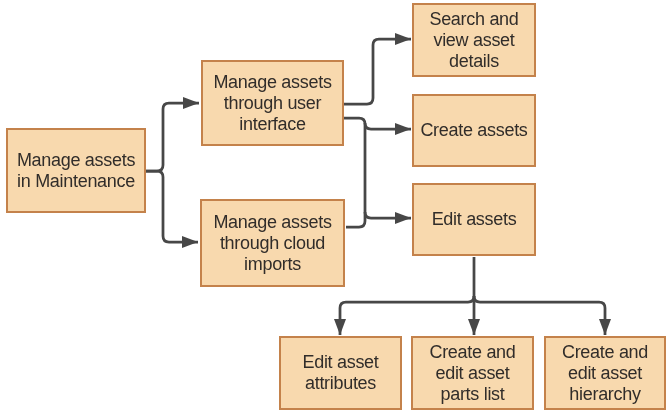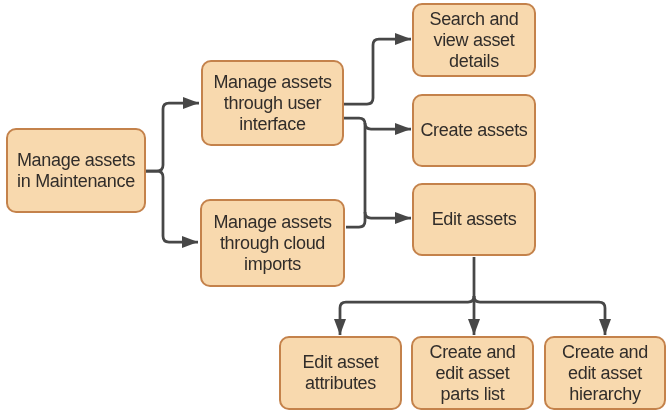--- a/index.html
+++ b/index.html
@@ -17,21 +17,21 @@
     fill:none;
     stroke-linejoin:round;
     stroke-linecap:butt;
   }
   .arrow-fill{fill:var(--connector,#474747);stroke:none;}
   .node{
     position:absolute;
     box-sizing:border-box;
     background:var(--node-fill,#F8D9AE);
     border:2.5px solid var(--node-border,#C4824B);
-    border-radius:10px;
+    border-radius:0;
     display:flex;
     align-items:center;
     justify-content:center;
     text-align:center;
     color:var(--text,#312D2A);
     font-size:18px;
     line-height:21px;
     letter-spacing:-0.3px;
     padding:2px;
   }

